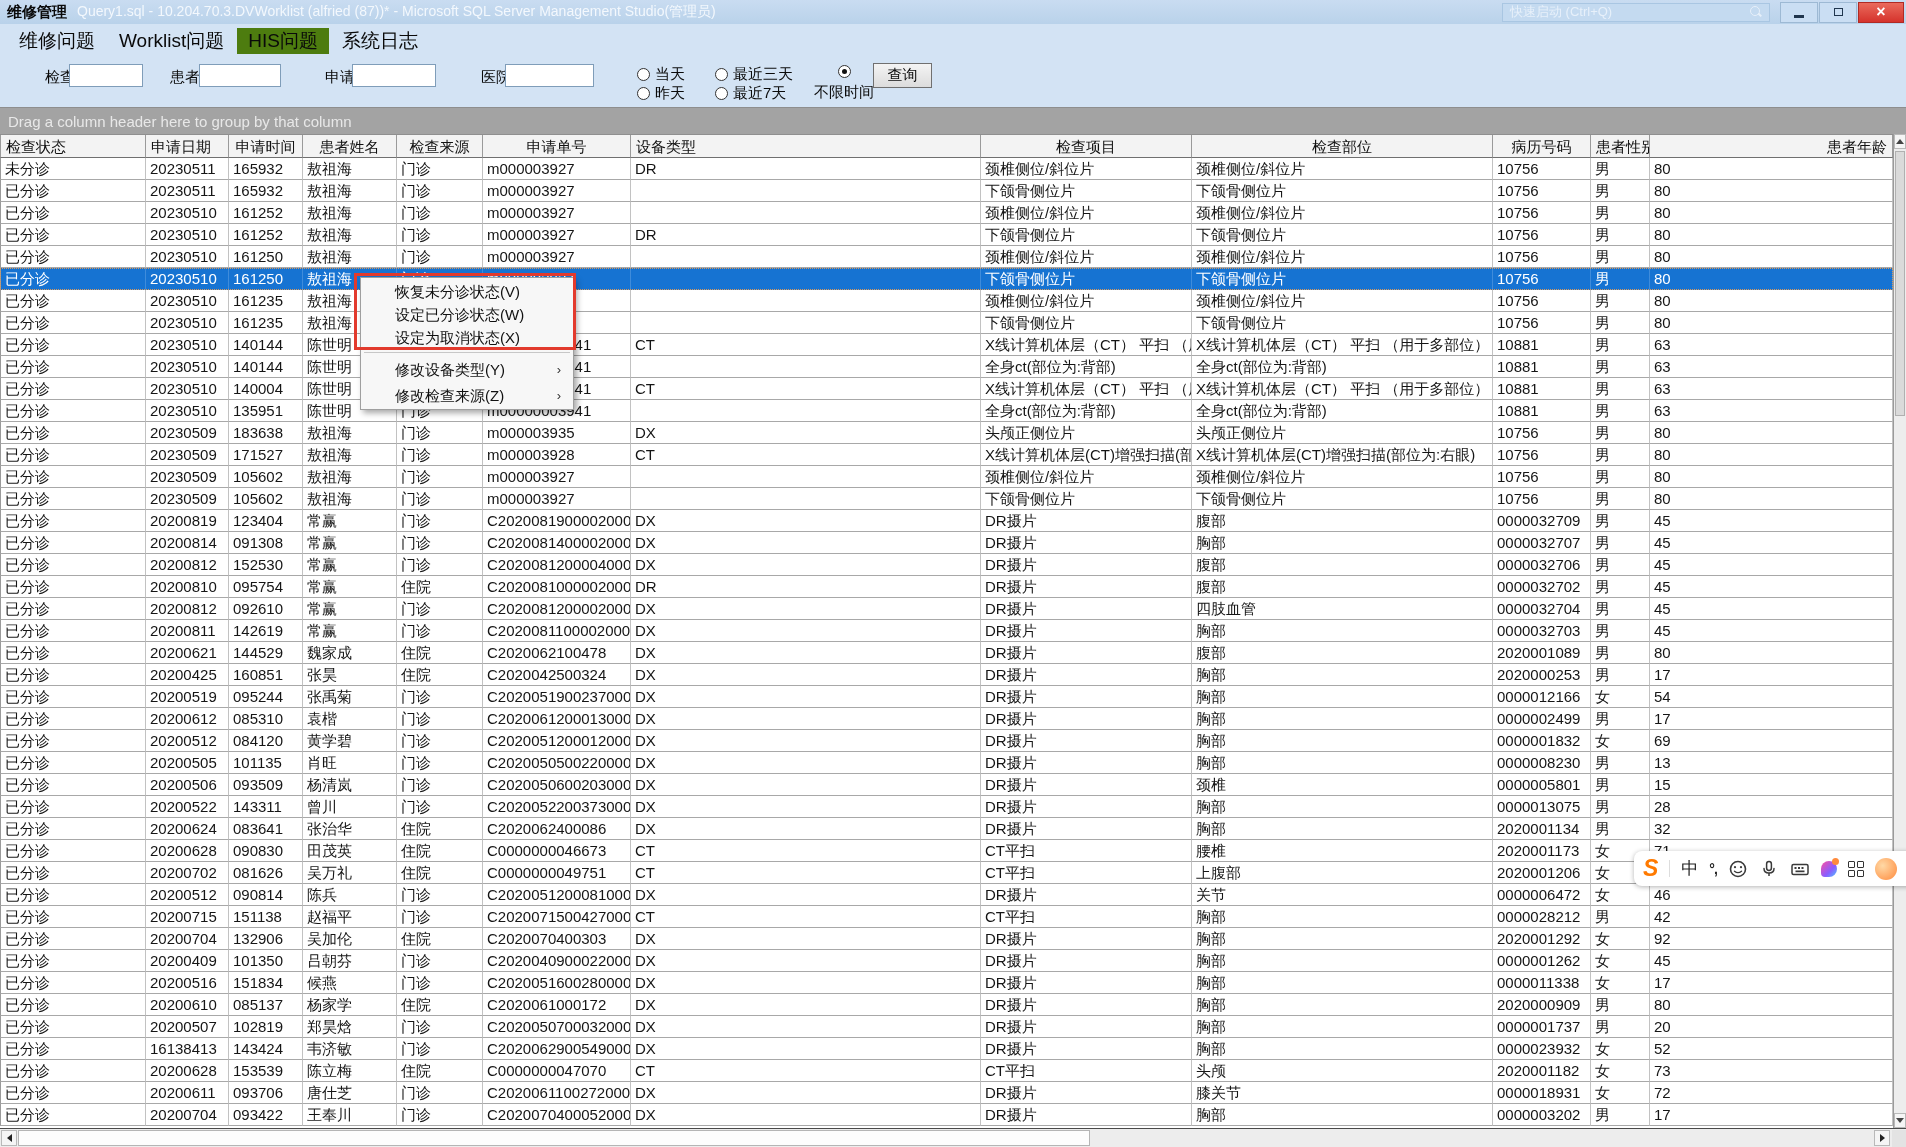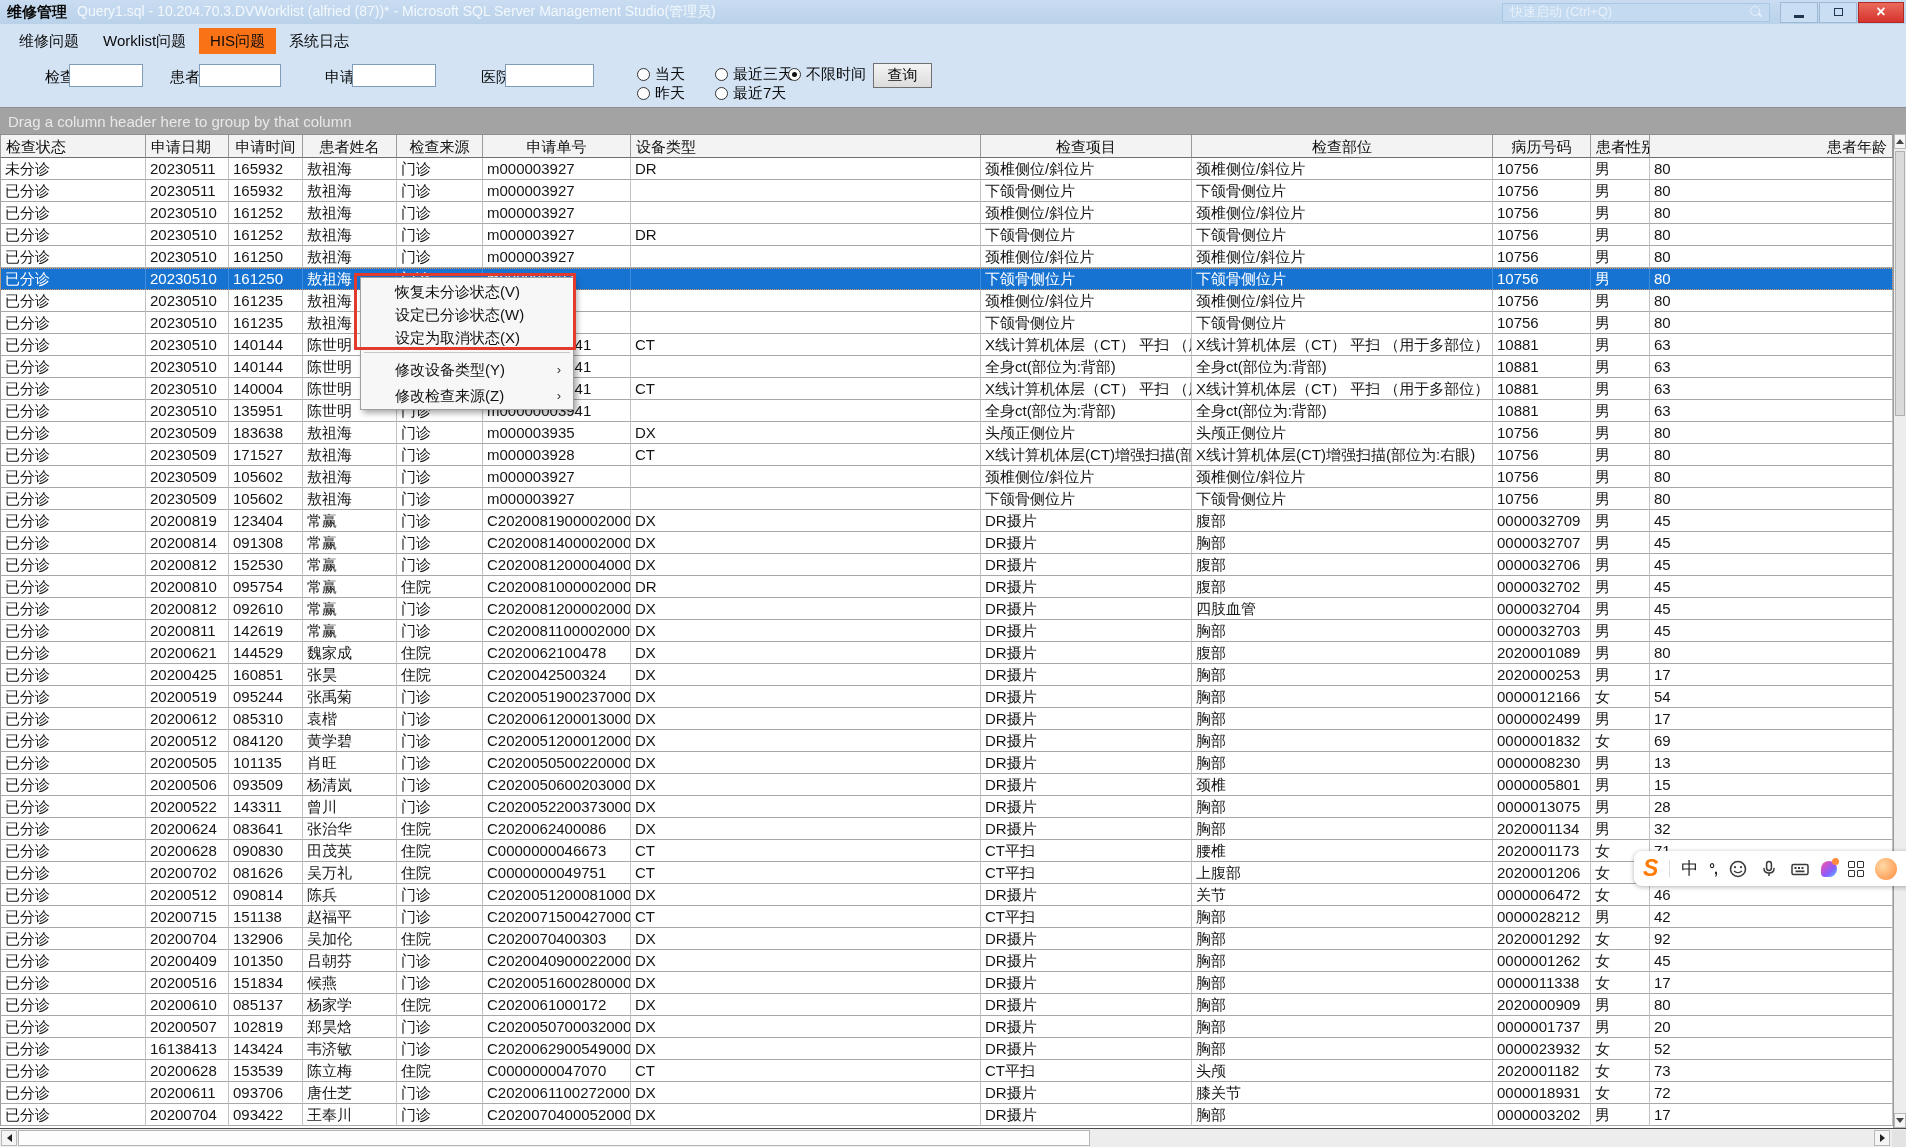--- a/index.html
+++ b/index.html
@@ -26,22 +26,22 @@
   .winbtn .min-glyph { width:10px; height:3px; background:#20364e; margin-top:8px; }
   .winbtn .rest-glyph { width:9px; height:8px; border:1.5px solid #20364e; position:relative; background:#cadef3; }
   .winbtn .rest-glyph::before { content:""; position:absolute; left:2px; top:-4px; width:9px; height:8px;
     border:1.5px solid #20364e; z-index:-1; }
   .winbtn.close { width:46px; background:linear-gradient(#ea6a5c,#d5332c); border-color:#b02a24; margin-right:2px; }
   .winbtn.close .x-glyph { color:#fff; font-size:16px; font-weight:bold; line-height:16px; }
 
   
   .tabsrow { position:absolute; left:0; top:24px; width:1906px; height:34px; background:#d3e3f4;
     display:flex; align-items:center; padding-left:8px; }
-  .tab { font-size:15px; color:#0a0a0a; height:26px; line-height:26px; padding:0 11px; margin-right:2px; }
-  .tab.active { background:#f97316; }
+  .tab { font-size:19px; color:#0a0a0a; height:26px; line-height:26px; padding:0 11px; margin-right:2px; }
+  .tab.active { background:#4d7c0f; }
 
   
   .filterrow { position:absolute; left:0; top:58px; width:1906px; height:49px; background:#d3e3f4; }
   .flabel { position:absolute; font-size:15px; color:#0a0a0a; top:10px;margin-left:32px; }
   .finput { position:absolute; top:6px; height:23px; border:1px solid #7f9db9; background:#fff;
     font-size:14px; padding:0 3px; }
   .radio { position:absolute; display:flex; align-items:center; gap:5px; font-size:15px; color:#0a0a0a; }
   .rdot { width:13px; height:13px; border:1px solid #333; border-radius:50%; background:#fff; position:relative; }
   .radio.sel .rdot::after { content:""; position:absolute; left:3px; top:3px; width:5px; height:5px;
     border-radius:50%; background:#111; }
@@ -159,21 +159,21 @@
         <span>昨天</span>
       </div>
       <div class="radio" style="left: 715px; top: 7px;">
         <span class="rdot"></span>
         <span>最近三天</span>
       </div>
       <div class="radio" style="left: 715px; top: 26px;">
         <span class="rdot"></span>
         <span>最近7天</span>
       </div>
-      <div class="radio sel" style="left: 788px; top: 7px;">
+      <div class="radio sel" style="left: 814px; top: 7px; flex-direction: column;">
         <span class="rdot"></span>
         <span>不限时间</span>
       </div>
     </div>
 
   <div class="groupbar">Drag a column header here to group by that column</div>
 
   <div class="grid">
     <div class="hrow" id="hrow" style="grid-template-columns: 146px 83px 74px 94px 86px 148px 350px 211px 301px 98px 59px 243px;">
         <div class="hcell" style="text-align: left;">检查状态</div>

